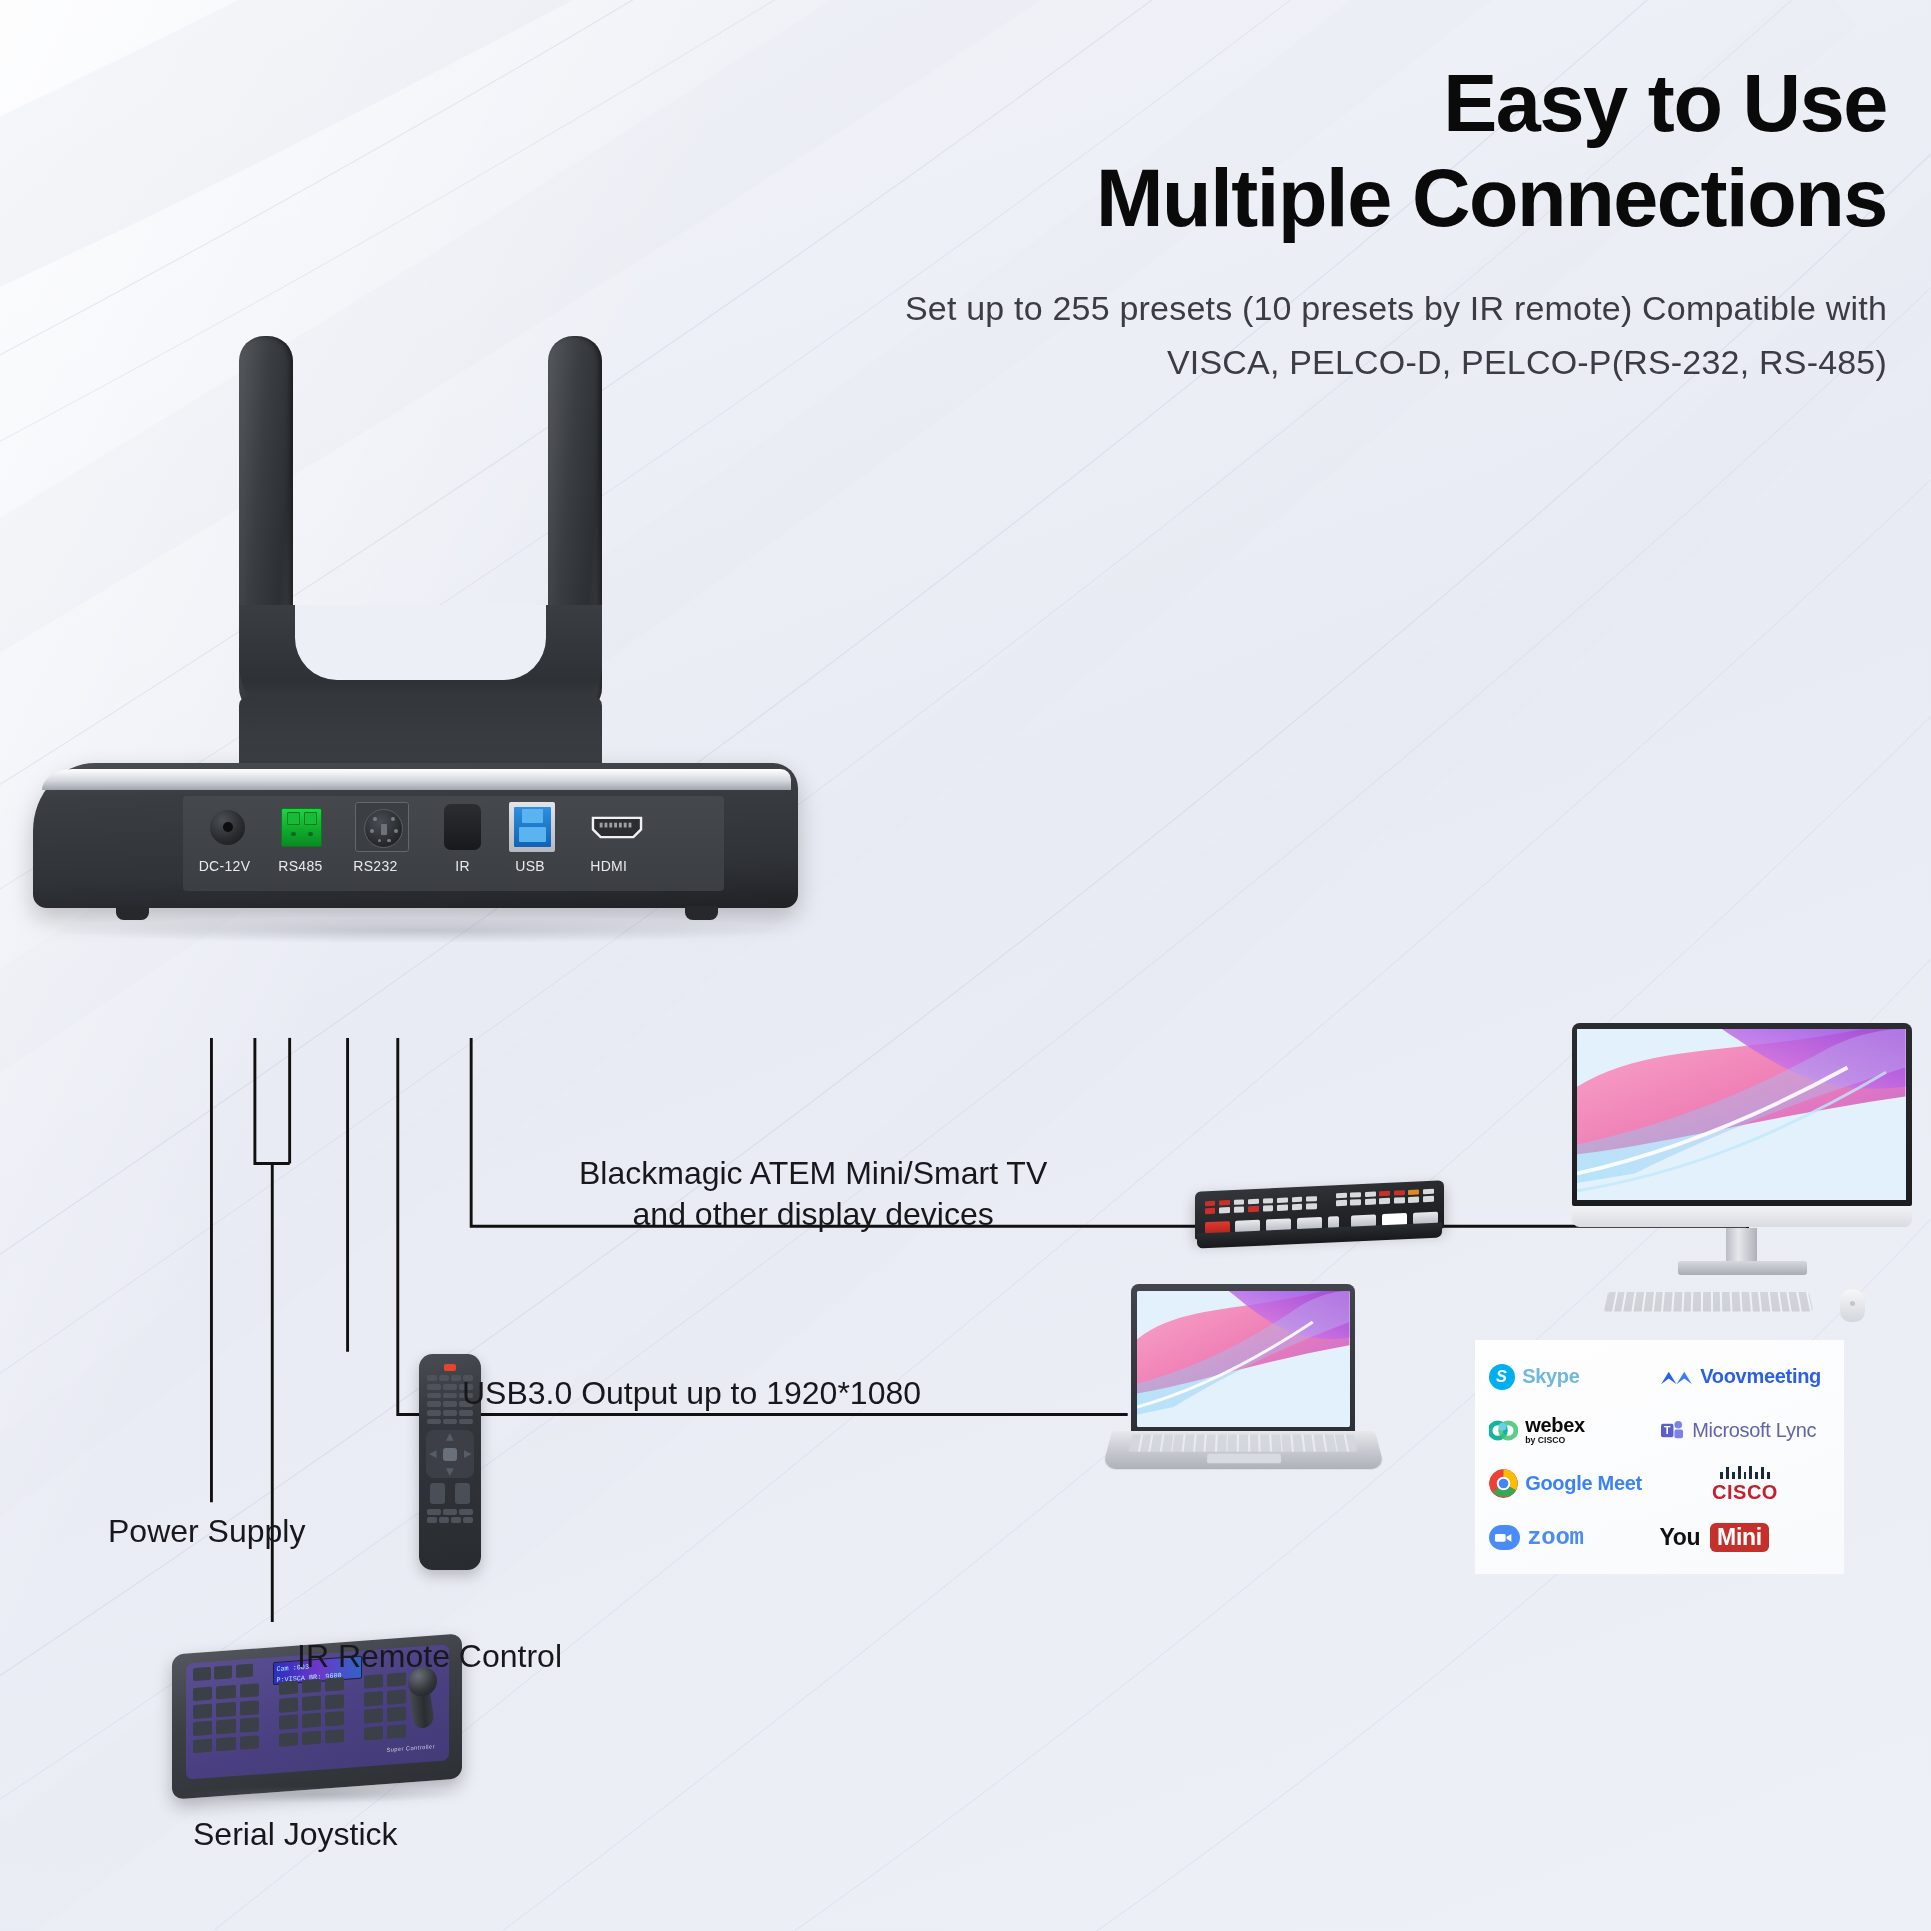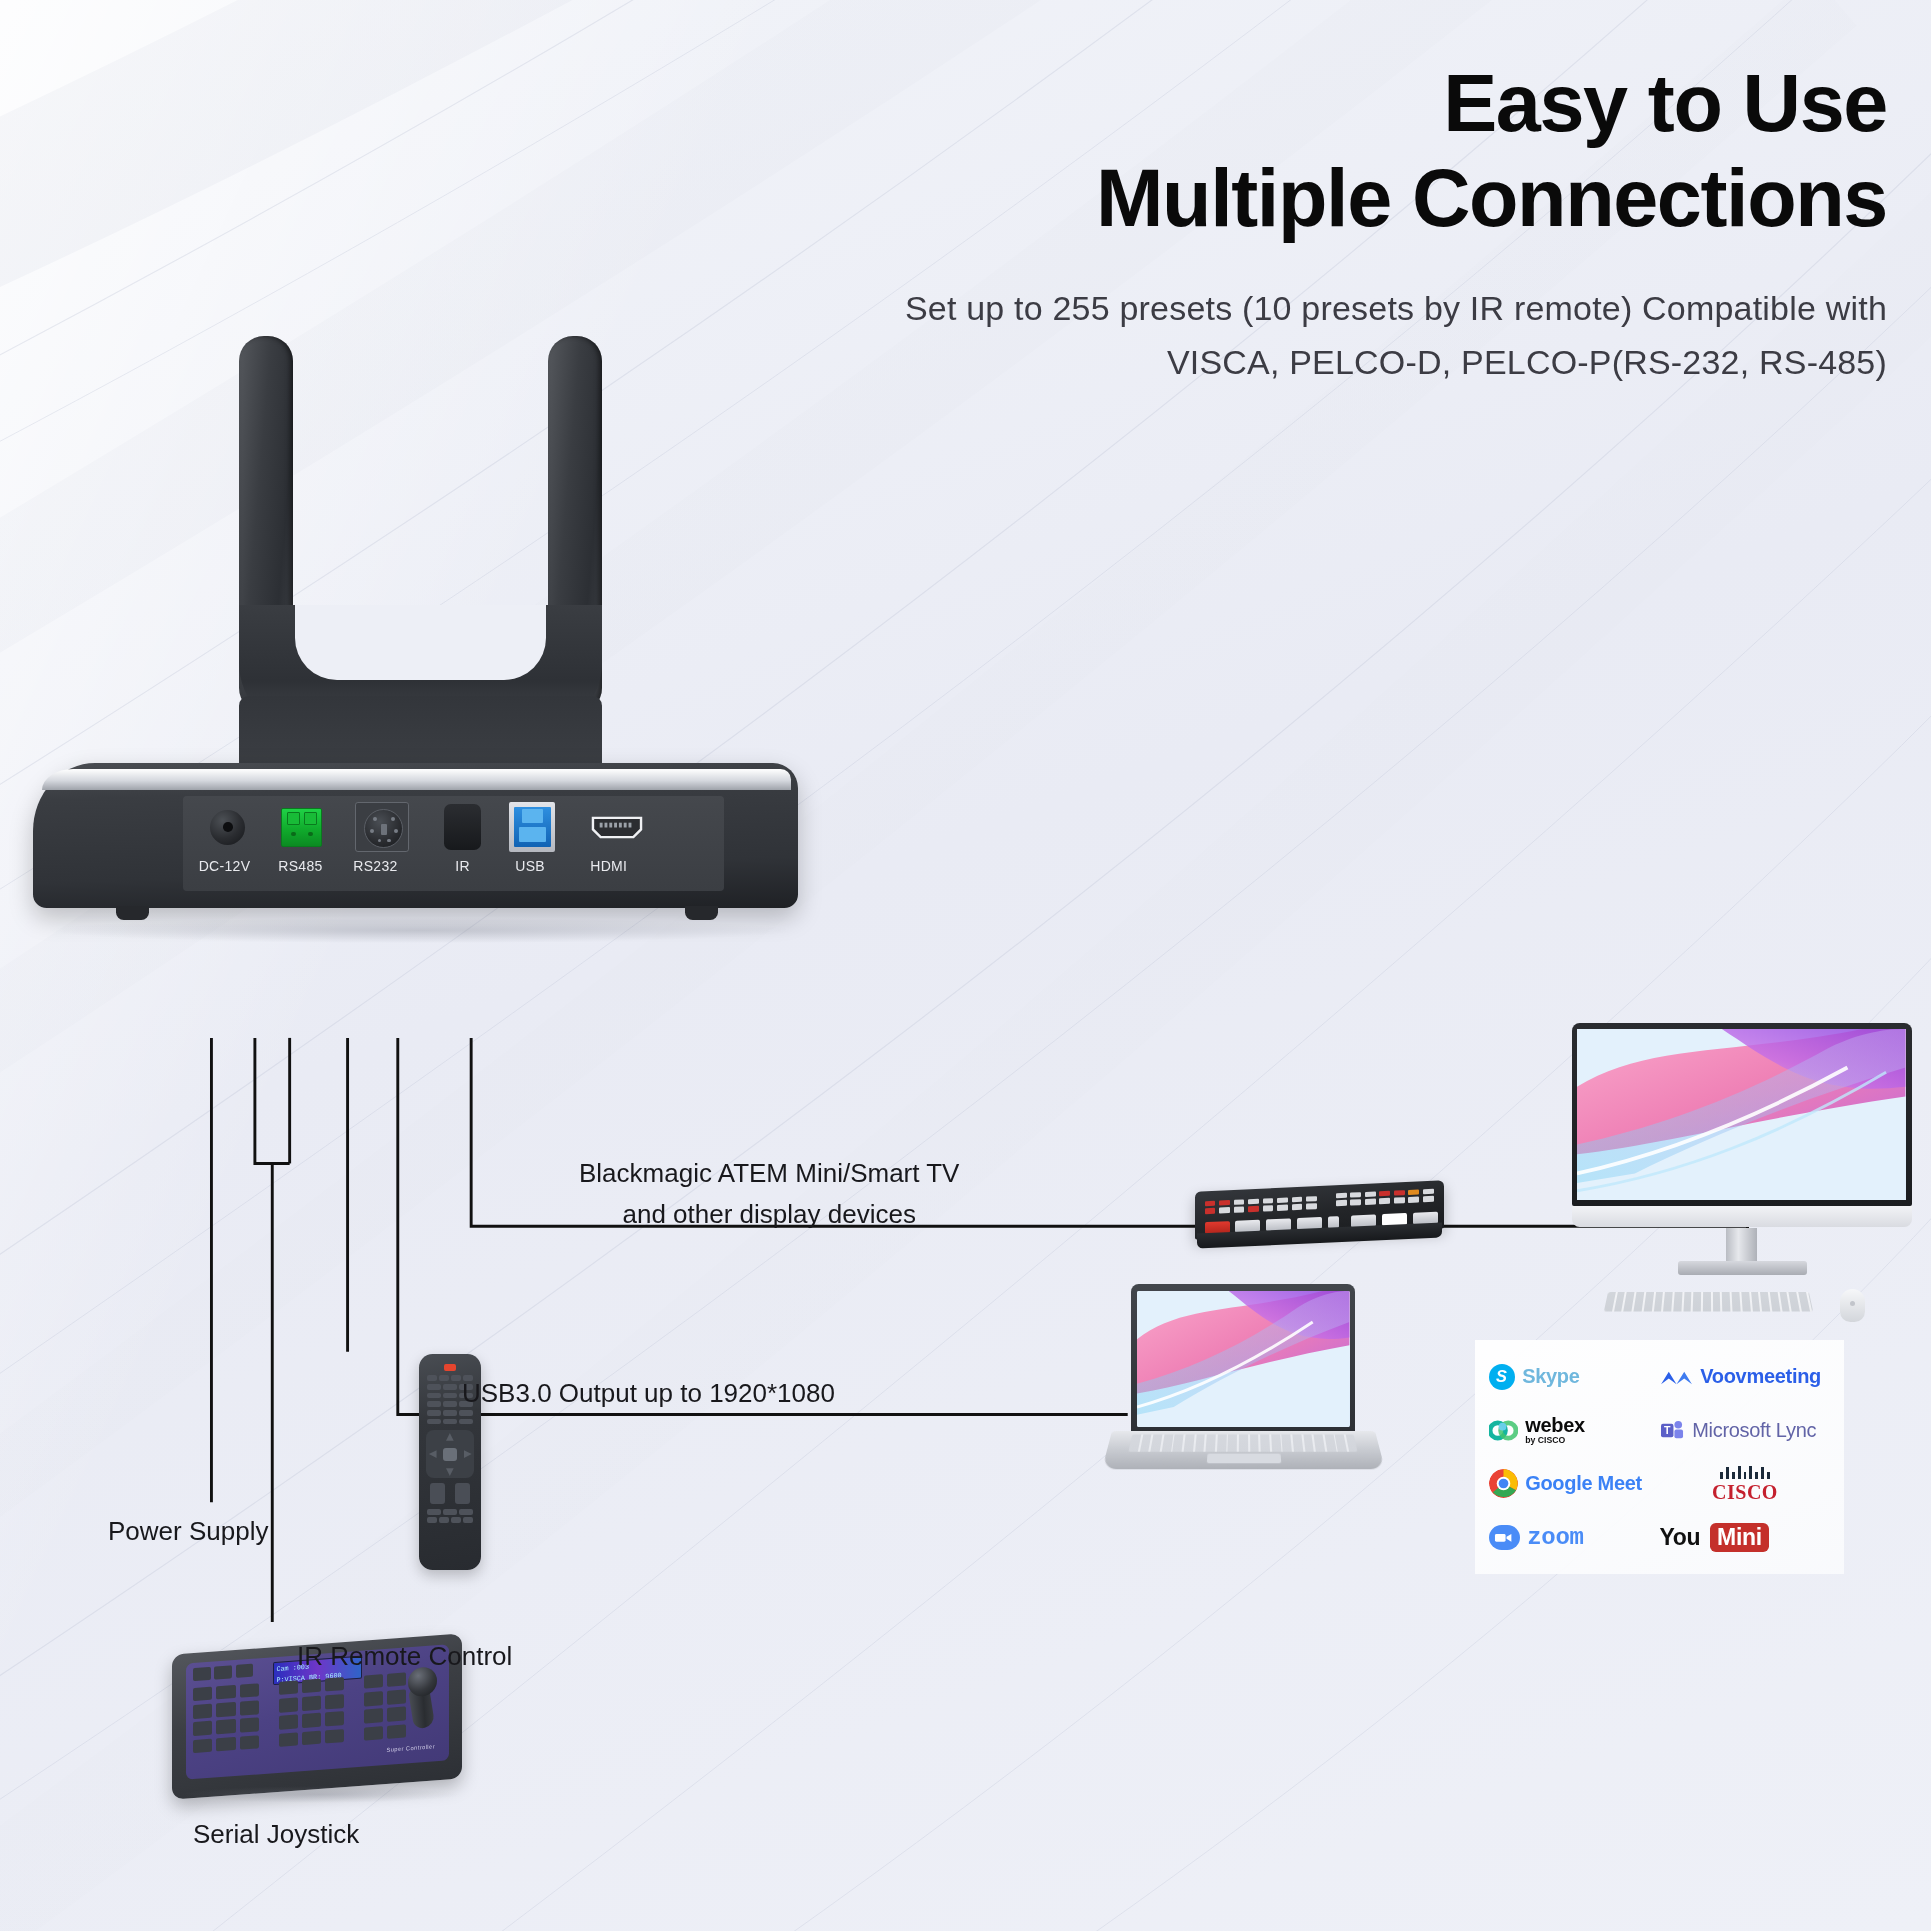--- a/index.html
+++ b/index.html
@@ -102,21 +102,21 @@
   #foot-l{ left:97px; } #foot-r{ left:666px; }
   #base-shadow{
     position:absolute; left:33px; top:541px; width:734px; height:25px;
     background:radial-gradient(ellipse at center, rgba(120,124,136,.30) 0%, rgba(120,124,136,0) 72%);
   }
   
   #leaders{ position:absolute; inset:0; z-index:22; pointer-events:none; }
   
   .callout{
     position:absolute; z-index:26; color:#18181c;
-    font-size:26px; line-height:38px; font-weight:400; white-space:nowrap;
+    font-size:32px; line-height:38px; font-weight:400; white-space:nowrap;
   }
   #co-power{ left:108px; top:1512px; }
   #co-ir{ left:297px; top:1637px; }
   #co-joy{ left:193px; top:1815px; }
   #co-hdmi{ left:579px; top:1153px; line-height:41px; }
   #co-usb{ left:462px; top:1374px; }
   
   
   #remote{
     position:absolute; left:419px; top:1354px; width:62px; height:216px; z-index:24;
@@ -714,21 +714,21 @@
       <i style="height:6.8px;"></i>
         <i style="height:11.6px;"></i>
         <i style="height:6.8px;"></i>
       <i style="height:13.5px;"></i>
         <i style="height:6.8px;"></i>
         <i style="height:13.5px;"></i>
       <i style="height:6.8px;"></i>
         <i style="height:11.6px;"></i>
         <i style="height:6.8px;"></i>
     </span>
-    <span class="logo-txt" style="color:#c4202e;letter-spacing:0.5px;font-family:Liberation Serif, serif;">CISCO</span>
+    <span class="logo-txt" style="color:#c4202e;letter-spacing:0.5px;">CISCO</span>
   </div>
 
   <div class="logo-cell">
     <span class="zoom-ic">
       <svg viewBox="0 0 20 12" width="19.3" height="11.6">
         <rect x="1" y="2" width="11" height="8" rx="1.5" fill="#fff"></rect>
         <path d="M13 5 L18 2 L18 10 L13 7 Z" fill="#fff"></path>
       </svg>
     </span>
     <span class="logo-txt" style="color:#4a8cf7;font-size:24px;font-family:Liberation Mono, monospace;">zoom</span>

